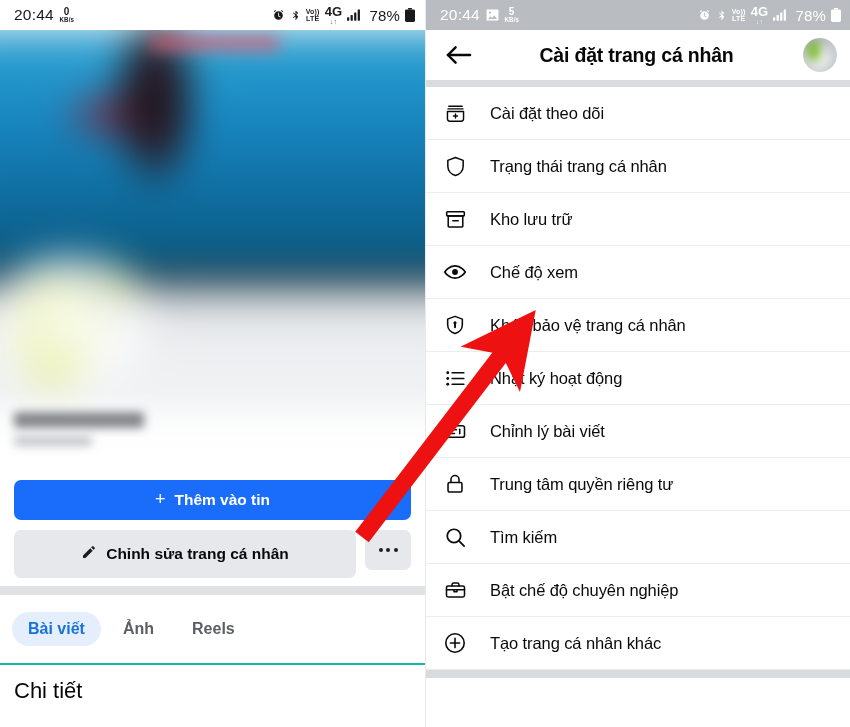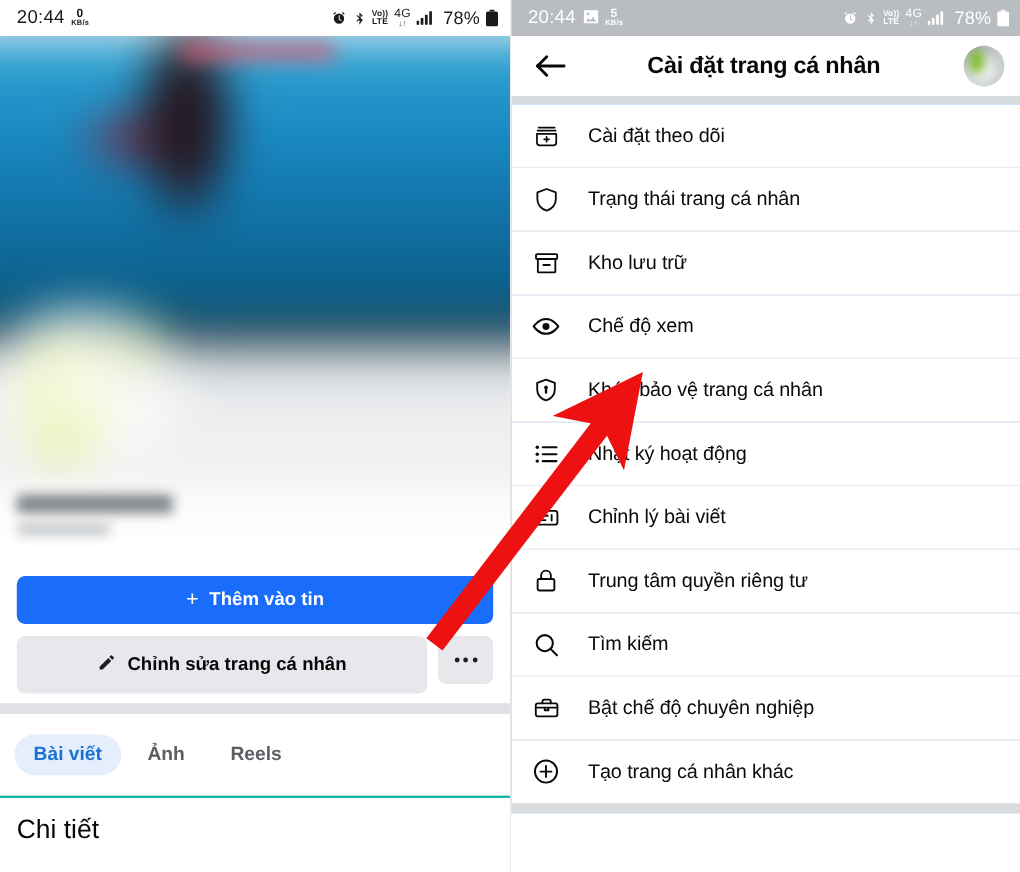--- a/index.html
+++ b/index.html
@@ -28,21 +28,21 @@
   .sb-right{background:#b9bcc0;color:#ffffff;}
   .sb-time{font-size:15.5px;font-weight:400;}
   .sb-netgroup{display:flex;flex-direction:column;align-items:center;line-height:1;margin-left:5px;}
   .sb-netnum{font-size:10px;font-weight:700;}
   .sb-netunit{font-size:6.5px;font-weight:700;transform:scaleX(.95);}
   .sb-spacer{flex:1;}
   .sb-icons{display:flex;align-items:center;gap:5px;}
   .sb-icons svg{display:block;}
   .sb-volte{display:flex;flex-direction:column;align-items:center;line-height:1.05;font-size:7px;font-weight:700;}
   .sb-4g{display:flex;flex-direction:column;align-items:center;line-height:1;}
-  .sb-4g .g4{font-size:10px;font-weight:400;}
+  .sb-4g .g4{font-size:13px;font-weight:700;}
   .sb-4g .ar{font-size:7px;opacity:.75;}
   .sb-batt{font-size:15px;margin-left:2px;}
   .sb-imgicon{margin-left:6px;}
 
   
   #cover-wrap{position:absolute;top:30px;left:0;width:425px;height:450px;overflow:hidden;}
   #cover-blur{
     position:absolute;inset:-40px;
     filter:blur(17px);
     background:
@@ -134,21 +134,21 @@
   #rp-avatar .av-blur{
     position:absolute;inset:-6px;filter:blur(4px);
     background:
       radial-gradient(ellipse 10px 16px at 17px 19px,#6ab023 0%,#8cc63f 50%,rgba(140,198,63,0) 80%),
       radial-gradient(circle at 22px 26px,#ffffff 0%,rgba(255,255,255,0) 55%),
       radial-gradient(circle at 14px 9px,#9aa0a5 0%,rgba(154,160,165,0) 70%),
       linear-gradient(145deg,#e8eaec 0%,#cfd3d6 55%,#aeb3b7 100%);
   }
   #rp-headerline{height:7px;background:#d9dcdf;}
 
-  #menu-list{background:#3b82f6;}
+  #menu-list{background:#f0abfc;}
   .menu-item{
     height:53px;display:flex;align-items:center;
     padding:0 16px;box-sizing:border-box;gap:22px;
     border-bottom:1px solid #ececec;cursor:pointer;background:#fff;
   }
   .menu-icon{width:26px;height:26px;flex:none;display:flex;align-items:center;justify-content:center;}
   .menu-icon svg{display:block;}
   .menu-label{font-size:16.5px;color:#0a0a0a;letter-spacing:-.1px;}
   #rp-bottombar{height:8px;background:#d9dcdf;}
 

